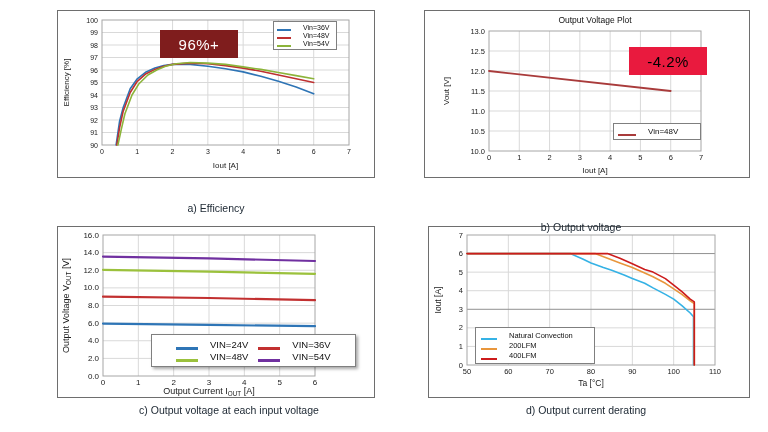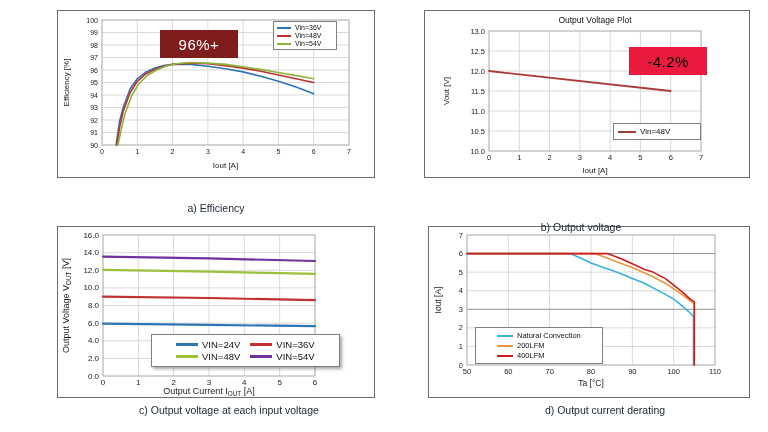--- a/index.html
+++ b/index.html
@@ -9,23 +9,23 @@
   .panel { position:absolute; border:1px solid #6e6e6e; background:#ffffff; }
   .panel svg { width:100%; height:100%; display:block; }
   .panel-a { left:57px;  top:10px;  width:318px; height:168px; }
   .panel-b { left:424px; top:10px;  width:326px; height:168px; }
   .panel-c { left:57px;  top:226px; width:318px; height:172px; }
   .panel-d { left:428px; top:226px; width:322px; height:172px; }
   .caption { position:absolute; text-align:center; font-size:10.5px; color:#202b36; }
   .caption-a { left:57px;  top:202px; width:318px; }
   .caption-b { left:418px; top:190px; width:326px;margin-top:31px; }
   .caption-c { left:70px;  top:404px; width:318px; }
-  .caption-d { left:444px; top:404px; width:322px; }
+  .caption-d { left:425px; top:404px; width:322px; }
   .legend { position:absolute; background:#ffffff; border:1px solid #7f7f7f; display:grid; align-content:center; row-gap:1px; column-gap:10px; z-index:3; }
-  .legend-item { display:flex; align-items:center; gap:4px; white-space:nowrap; color:#111111; }
+  .legend-item { display:flex; align-items:flex-end; gap:12px; white-space:nowrap; color:#111111; }
   .legend-swatch { display:inline-block; flex:none; }
   .badge { position:absolute; display:flex; align-items:center; justify-content:center; color:#ffffff; font-weight:500; z-index:4; letter-spacing:0.5px; }
 </style>
 </head>
 <body>
 
 <div class="canvas">
 
   <div class="panel panel-a">
     <svg viewBox="0 0 316 166" preserveAspectRatio="none">
@@ -213,21 +213,21 @@
         <text x="34" y="121.92857142857143" text-anchor="end" font-size="7.5" fill="#1a1a1a">1</text>
         <text x="34" y="103.35714285714286" text-anchor="end" font-size="7.5" fill="#1a1a1a">2</text>
         <text x="34" y="84.78571428571429" text-anchor="end" font-size="7.5" fill="#1a1a1a">3</text>
         <text x="34" y="66.21428571428572" text-anchor="end" font-size="7.5" fill="#1a1a1a">4</text>
         <text x="34" y="47.64285714285714" text-anchor="end" font-size="7.5" fill="#1a1a1a">5</text>
         <text x="34" y="29.071428571428584" text-anchor="end" font-size="7.5" fill="#1a1a1a">6</text>
         <text x="34" y="10.5" text-anchor="end" font-size="7.5" fill="#1a1a1a">7</text>
         <text x="162" y="159" text-anchor="middle" font-size="8.5" fill="#1a1a1a"><tspan>Ta [°C]</tspan></text>
         <text x="12" y="73" text-anchor="middle" font-size="8.5" fill="#1a1a1a" transform="rotate(-90 12 73)"><tspan>Iout [A]</tspan></text>
       </svg>
-  <div class="legend" style="left: 46px; top: 100px; min-width: 120px; padding: 3px 21px; font-size: 7.5px; grid-template-columns: repeat(1, auto);">
+  <div class="legend" style="left: 46px; top: 100px; min-width: 120px; padding: 3px 5px; font-size: 7.5px; grid-template-columns: repeat(1, auto);">
         <div class="legend-item">
           <span class="legend-swatch" style="width: 16px; height: 2px; background: rgb(53, 178, 229);"></span>
           <span>Natural Convection</span>
         </div>
         <div class="legend-item">
           <span class="legend-swatch" style="width: 16px; height: 2px; background: rgb(232, 150, 60);"></span>
           <span>200LFM</span>
         </div>
         <div class="legend-item">
           <span class="legend-swatch" style="width: 16px; height: 2px; background: rgb(204, 27, 27);"></span>

